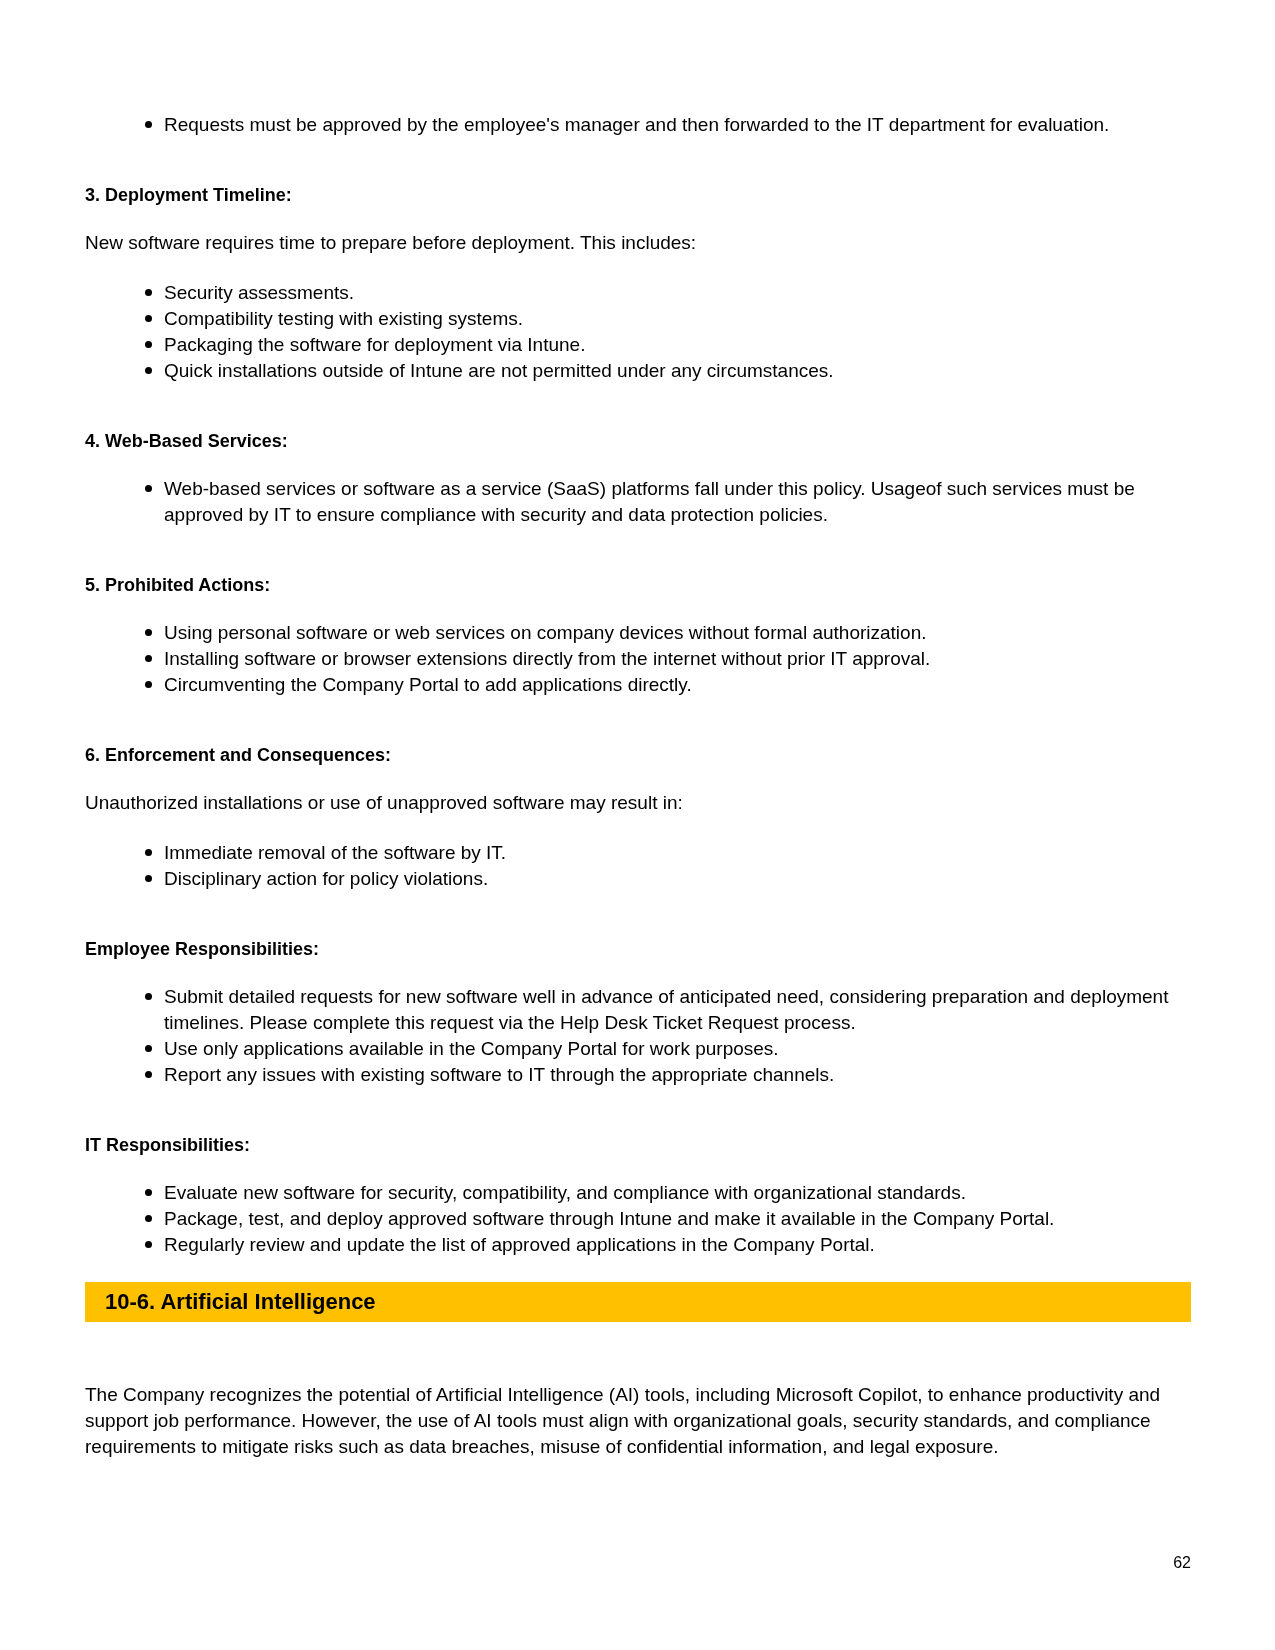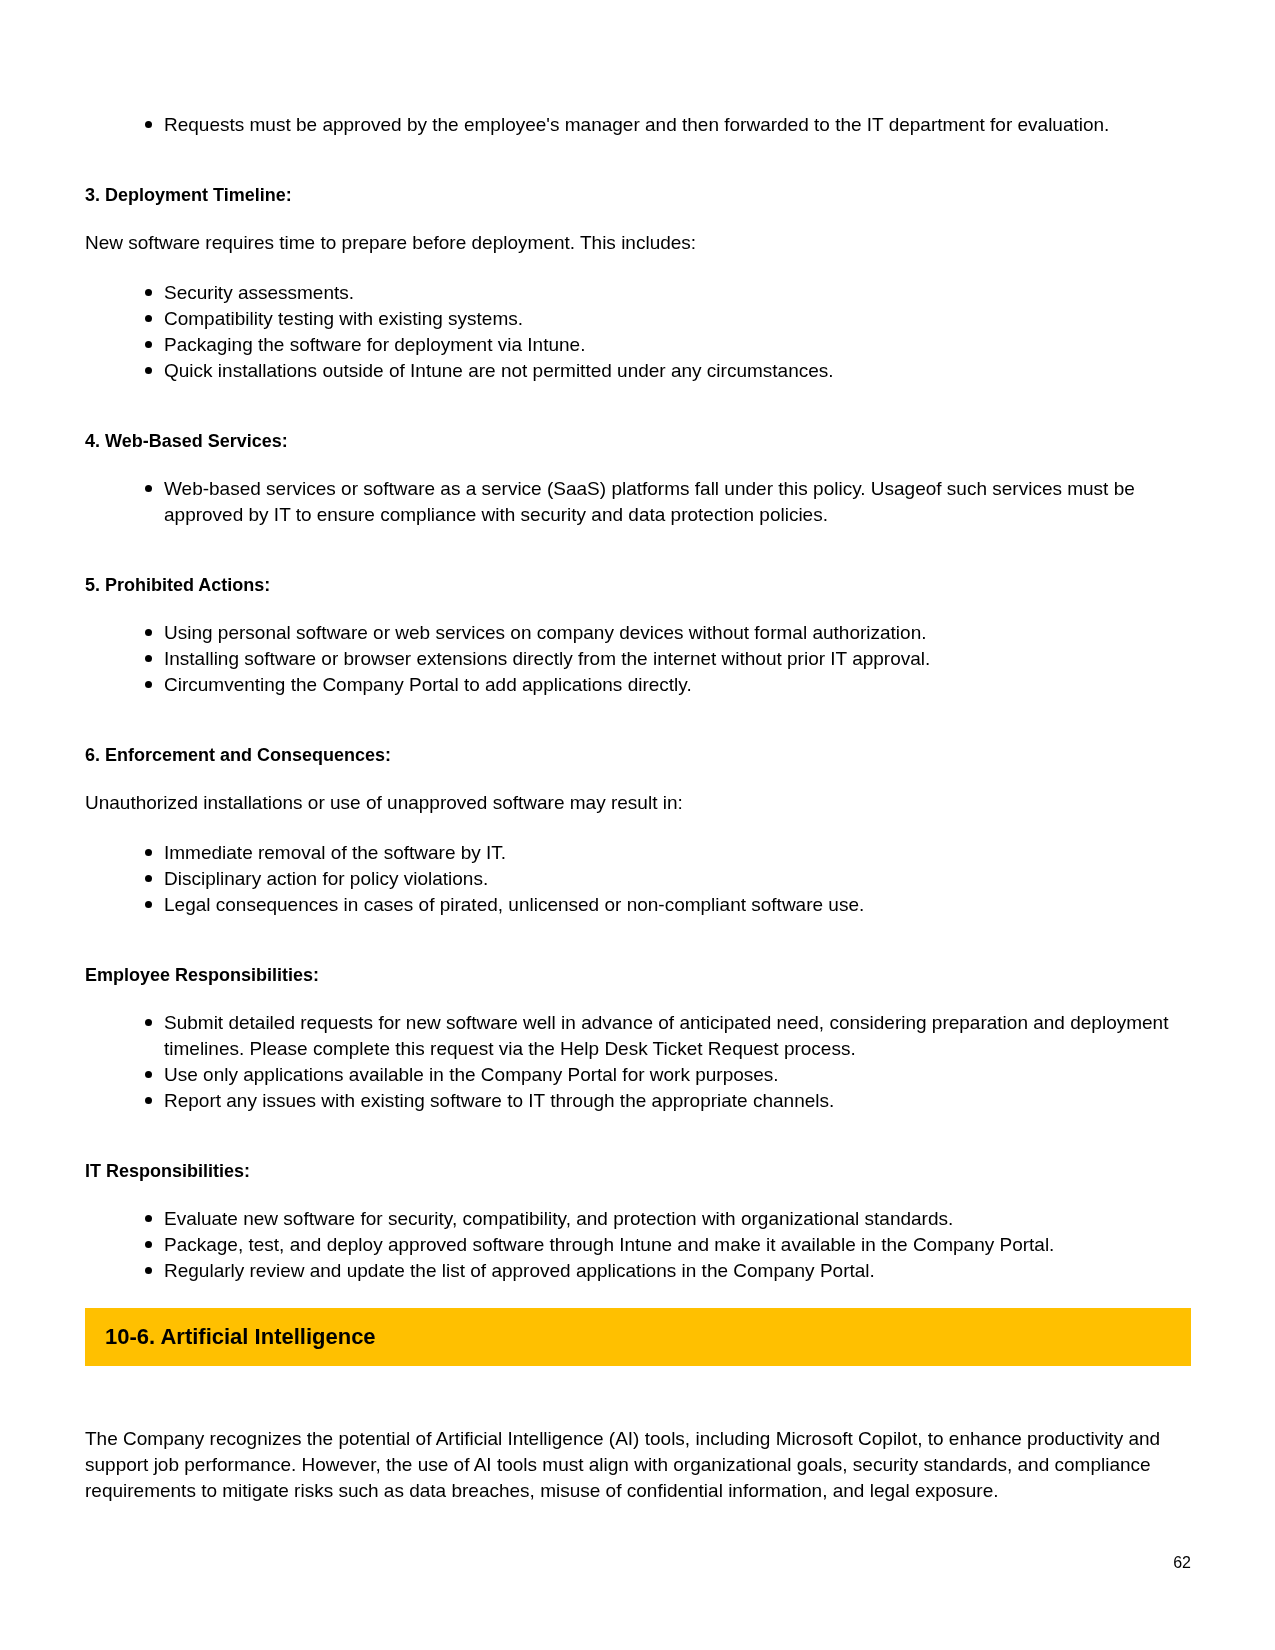--- a/index.html
+++ b/index.html
@@ -49,21 +49,21 @@
     width: 7px;
     height: 7px;
     border-radius: 50%;
     background: #000000;
   }
   p.closing {
     margin: 44px 0 0 0;
   }
   .banner {
     margin-top: 24px;
-    height: 58px;
+    height: 40px;
     display: flex;
     align-items: center;
     padding-left: 20px;
     font-size: 22px;
     font-weight: bold;
     color: #000000;
     text-align: right;
   }
   p.ai-paragraph {
     margin-top: 60px;
@@ -105,33 +105,32 @@
       <li>Using personal software or web services on company devices without formal authorization.</li>
       <li>Installing software or browser extensions directly from the internet without prior IT approval.</li>
       <li>Circumventing the Company Portal to add applications directly.</li>
     </ul>
 
     <h3 class="sec-heading">6. Enforcement and Consequences:</h3>
     <p class="lead">Unauthorized installations or use of unapproved software may result in:</p>
     <ul class="bullets">
       <li>Immediate removal of the software by IT.</li>
       <li>Disciplinary action for policy violations.</li>
-      <li>Legal consequences in cases of pirated, unlicensed or non-compliant software use.</li>
     </ul>
 
     <h3 class="sec-heading">Employee Responsibilities:</h3>
     <ul class="bullets">
       <li>Submit detailed requests for new software well in advance of anticipated need, considering preparation and deployment timelines. Please complete this request via the Help Desk Ticket Request process.</li>
       <li>Use only applications available in the Company Portal for work purposes.</li>
       <li>Report any issues with existing software to IT through the appropriate channels.</li>
     </ul>
 
     <h3 class="sec-heading">IT Responsibilities:</h3>
     <ul class="bullets">
-      <li>Evaluate new software for security, compatibility, and protection with organizational standards.</li>
+      <li>Evaluate new software for security, compatibility, and compliance with organizational standards.</li>
       <li>Package, test, and deploy approved software through Intune and make it available in the Company Portal.</li>
       <li>Regularly review and update the list of approved applications in the Company Portal.</li>
     </ul>
 
 
     <div class="banner" style="background: rgb(255, 192, 0);">
       <span>10-6. Artificial Intelligence</span>
     </div>
 
     <p class="ai-paragraph">The Company recognizes the potential of Artificial Intelligence (AI) tools, including Microsoft Copilot, to enhance productivity and support job performance. However, the use of AI tools must align with organizational goals, security standards, and compliance requirements to mitigate risks such as data breaches, misuse of confidential information, and legal exposure.</p>

